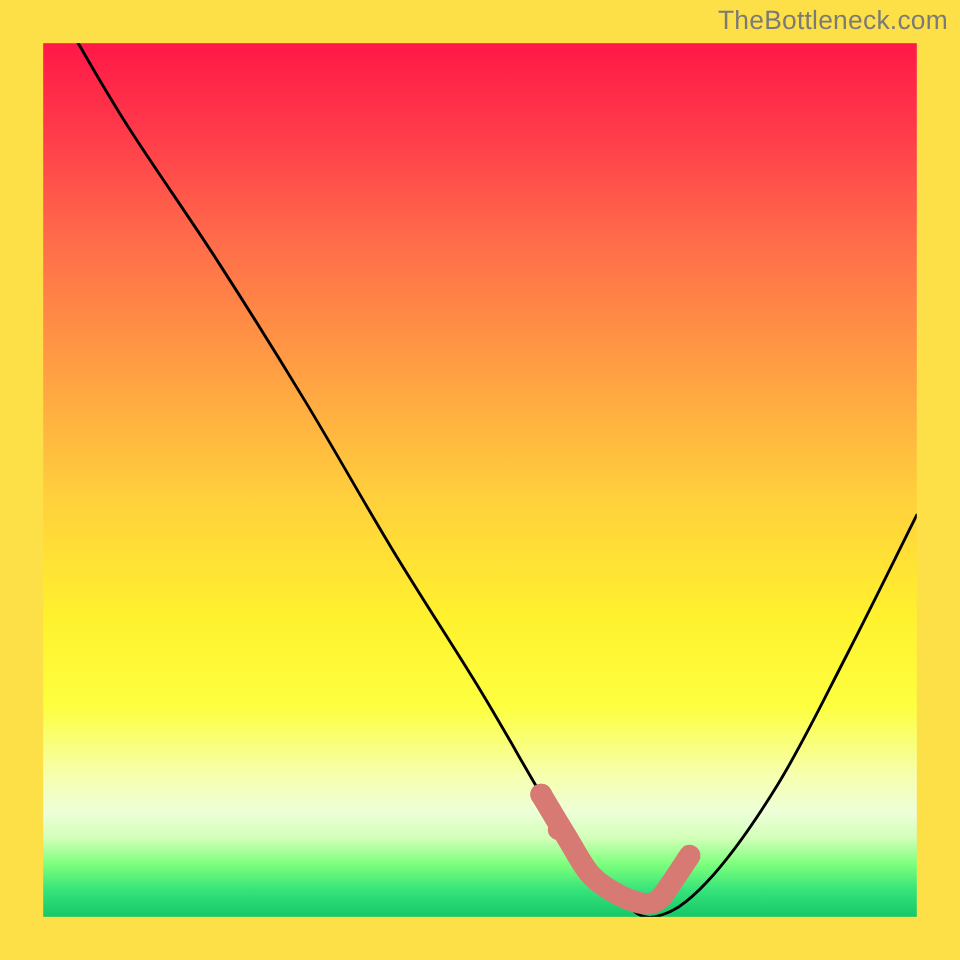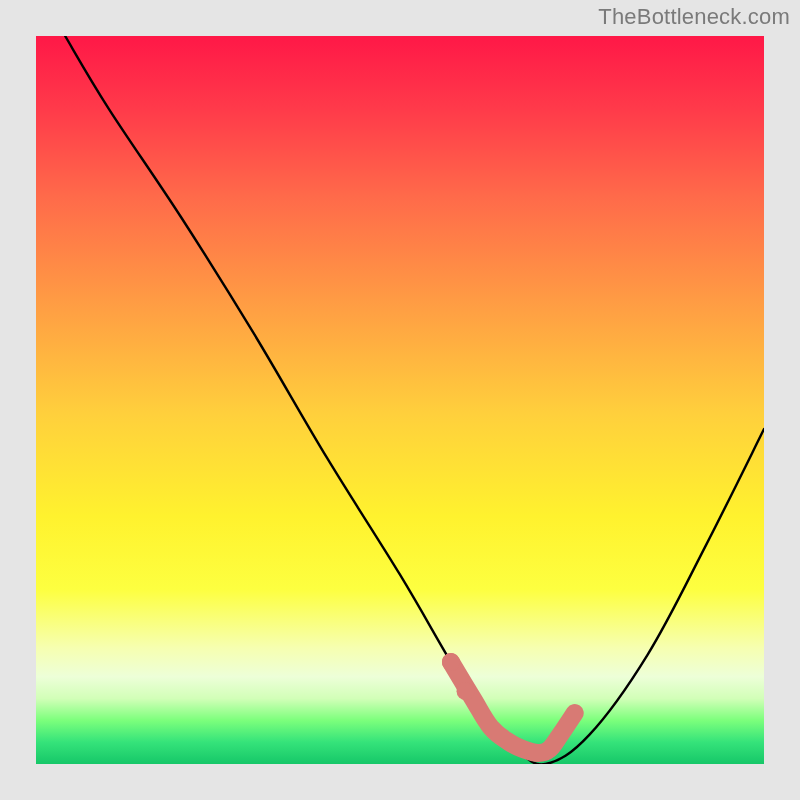--- a/index.html
+++ b/index.html
@@ -9,21 +9,21 @@
     height: 800px;
     background: #000;
     overflow: hidden;
   }
   .frame {
     position: absolute;
     left: 0;
     top: 0;
     width: 800px;
     height: 800px;
-    background: #e5e5e5;
+    background: #fde047;
   }
   .plot {
     position: absolute;
     left: 36px;
     top: 36px;
     width: 728px;
     height: 728px;
     
     background: linear-gradient(
       to bottom,

